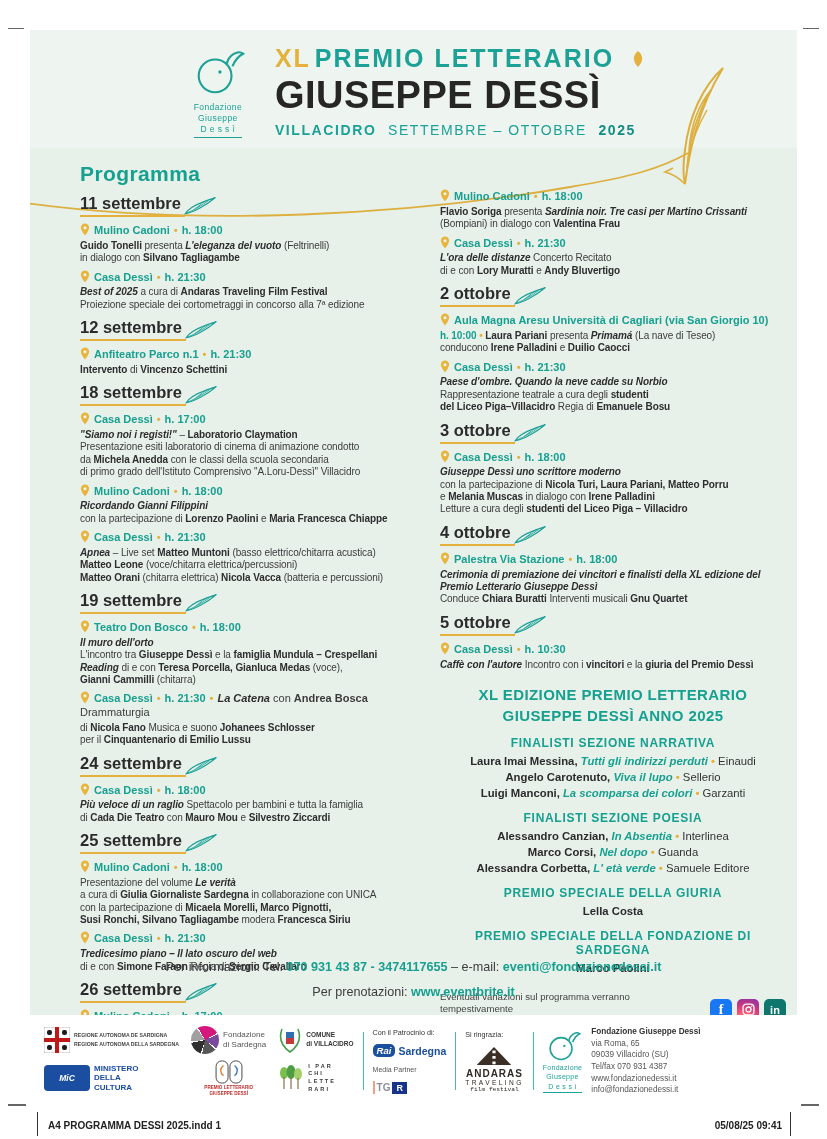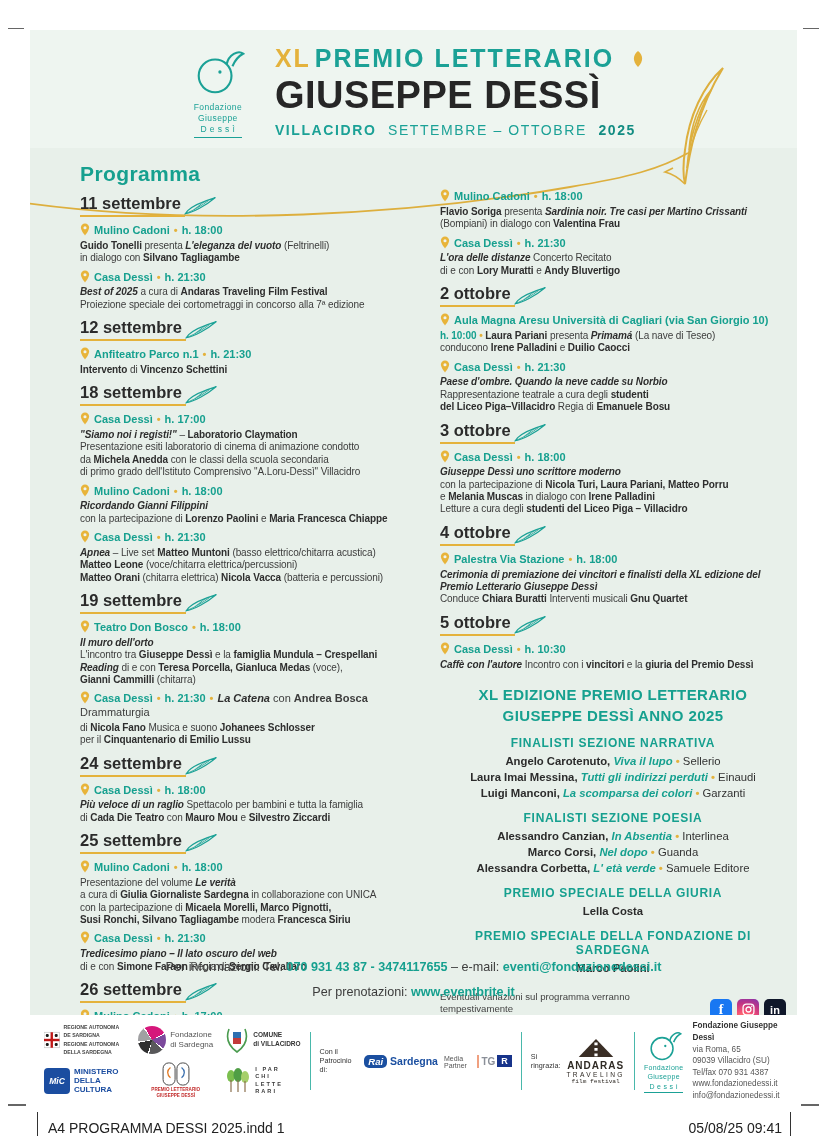--- a/index.html
+++ b/index.html
@@ -53,43 +53,43 @@
   .award-entry i{color:#16a08f;font-weight:bold;}
 
   
   .notice{margin-top:14px;display:flex;align-items:center;justify-content:space-between;gap:10px;}
   .notice-text{font-size:9.6px;color:#444;line-height:1.35;}
   .social{display:flex;gap:5px;}
   .sicon{width:22px;height:22px;border-radius:5px;display:flex;align-items:center;justify-content:center;
          color:#fff;font-weight:bold;font-size:14px;cursor:pointer;}
   .fb{background:#1877f2;font-family:"Liberation Serif",serif;}
   .ig{background:radial-gradient(circle at 30% 120%,#fdc468 0%,#f75274 45%,#c13584 72%,#8134af 100%);}
-  .li{background:#0f172a;font-size:11px;}
+  .li{background:#0f766e;font-size:11px;}
 
   
   .infoline{position:absolute;left:0;width:767px;text-align:center;font-size:12.6px;color:#3c3c3c;}
   .infoline .teal{color:#16a08f;font-weight:bold;}
   .info1{top:930px;}
   .info2{top:955px;}
 
   
   .footer{position:absolute;left:30px;top:1020px;width:767px;height:82px;display:flex;align-items:center;gap:9px;
           padding:0 14px;box-sizing:border-box;background:#fff;}
   .fgrid{display:grid;grid-template-columns:auto auto auto;gap:6px 12px;align-items:center;}
   .flogo{display:flex;align-items:center;gap:4px;}
   .tiny{font-size:5.2px;font-weight:bold;color:#444;line-height:1.6;}
   .fs-text{font-size:8px;color:#555;line-height:1.25;}
   .com-text{font-size:6.5px;font-weight:bold;color:#333;line-height:1.3;}
-  .mic-box{width:26px;height:26px;background:#1b4da0;border-radius:4px;color:#fff;display:flex;align-items:center;
+  .mic-box{width:46px;height:26px;background:#1b4da0;border-radius:4px;color:#fff;display:flex;align-items:center;
            justify-content:center;font-size:8.5px;font-weight:bold;font-style:italic;}
   .mic-text{font-size:8px;font-weight:bold;color:#1b4da0;line-height:1.15;}
   .premio-text{font-size:4.6px;color:#c22b2b;font-weight:bold;line-height:1.3;text-align:center;}
   .parchi-text{font-size:5.6px;font-weight:bold;color:#3a3a3a;letter-spacing:2px;line-height:1.35;}
   .vsep{width:1px;height:58px;background:#49b8ab;flex:none;}
-  .patro{display:flex;flex-direction:row;align-items:center;gap:6px;}
+  .patro{display:flex;flex-direction:column;gap:6px;}
   .patro-label{font-size:7.2px;color:#333;margin-bottom:1px;}
   .rai-line{display:flex;gap:3px;align-items:center;}
   .rai-box{background:#1b4fa0;color:#fff;font-weight:bold;font-size:9.5px;padding:1px 4px;border-radius:5px;font-style:italic;}
   .rai-sard{color:#1b4fa0;font-weight:bold;font-size:10.5px;}
   .mp{font-size:7px;color:#555;margin:3px 0 2px 0;}
   .tgr{display:flex;align-items:center;gap:2px;}
   .tgr-bar{width:2px;height:13px;background:#f0a080;}
   .tgr-tg{color:#8a8f98;font-weight:bold;font-size:10px;}
   .tgr-r{background:#17338a;color:#fff;font-size:9px;font-weight:bold;padding:1px 4px;}
   .andaras{display:flex;flex-direction:column;align-items:center;}
@@ -99,21 +99,21 @@
   .fbird{display:flex;flex-direction:column;align-items:center;}
   .fbird-text{font-size:7px;color:#1ba196;line-height:1.3;letter-spacing:.3px;text-align:center;
               border-bottom:1px solid #1ba196;padding-bottom:1px;}
   .contact{font-size:8.2px;color:#555;line-height:1.42;}
   .contact .c0{font-weight:bold;color:#333;}
 
   
   .printbar{position:absolute;left:0;top:1106px;width:827px;height:33px;background:#fff;}
   .pb-vline{position:absolute;top:6px;width:1px;height:24px;background:#333;}
   .pb-left-line{left:37px;} .pb-right-line{left:790px;}
-  .pb-text{position:absolute;top:14px;font-size:14px;color:#222;}
+  .pb-text{position:absolute;top:14px;font-size:10px;color:#222;font-weight:bold;}
   .pb-ltext{left:48px;} .pb-rtext{right:45px;}
   .dash{position:absolute;background:#666;}
   .d1{left:8px;top:1104px;width:18px;height:2px;}
   .d2{left:801px;top:1104px;width:18px;height:2px;}
   .d3{left:8px;top:28px;width:16px;height:1px;}
   .d4{left:803px;top:28px;width:16px;height:1px;}
 </style>
 </head>
 <body>
 
@@ -406,22 +406,22 @@
                   <path d="M10 1C5.3 1 1.8 4.6 1.8 9.2 1.8 15.5 10 25 10 25s8.2-9.5 8.2-15.8C18.2 4.6 14.7 1 10 1z" fill="#e8b43a"></path>
                   <circle cx="10" cy="9.4" r="3.1" fill="#eef4f0"></circle>
                 </svg><span>Casa Dessì</span><span class="sep">•</span><span>h. 10:30</span></div>
               <div class="etext"><i>Caffè con l'autore</i> Incontro con i <b>vincitori</b> e la <b>giuria del Premio Dessì</b></div>
             </div>
           </div>
           <div class="awards">
             <div class="awards-title">XL EDIZIONE PREMIO LETTERARIO<br>GIUSEPPE DESSÌ ANNO 2025</div>
             <div class="award-section">
               <div class="award-heading">FINALISTI SEZIONE NARRATIVA</div>
+              <div class="award-entry"><b>Laura Imai Messina,</b> <i>Tutti gli indirizzi perduti</i> <span class="gold">•</span> Einaudi</div>
               <div class="award-entry"><b>Angelo Carotenuto,</b> <i>Viva il lupo</i> <span class="gold">•</span> Sellerio</div>
-              <div class="award-entry"><b>Laura Imai Messina,</b> <i>Tutti gli indirizzi perduti</i> <span class="gold">•</span> Einaudi</div>
               <div class="award-entry"><b>Luigi Manconi,</b> <i>La scomparsa dei colori</i> <span class="gold">•</span> Garzanti</div>
             </div>
             <div class="award-section">
               <div class="award-heading">FINALISTI SEZIONE POESIA</div>
               <div class="award-entry"><b>Alessandro Canzian,</b> <i>In Absentia</i> <span class="gold">•</span> Interlinea</div>
               <div class="award-entry"><b>Marco Corsi,</b> <i>Nel dopo</i> <span class="gold">•</span> Guanda</div>
               <div class="award-entry"><b>Alessandra Corbetta,</b> <i>L' età verde</i> <span class="gold">•</span> Samuele Editore</div>
             </div>
             <div class="award-section">
               <div class="award-heading">PREMIO SPECIALE DELLA GIURIA</div>

